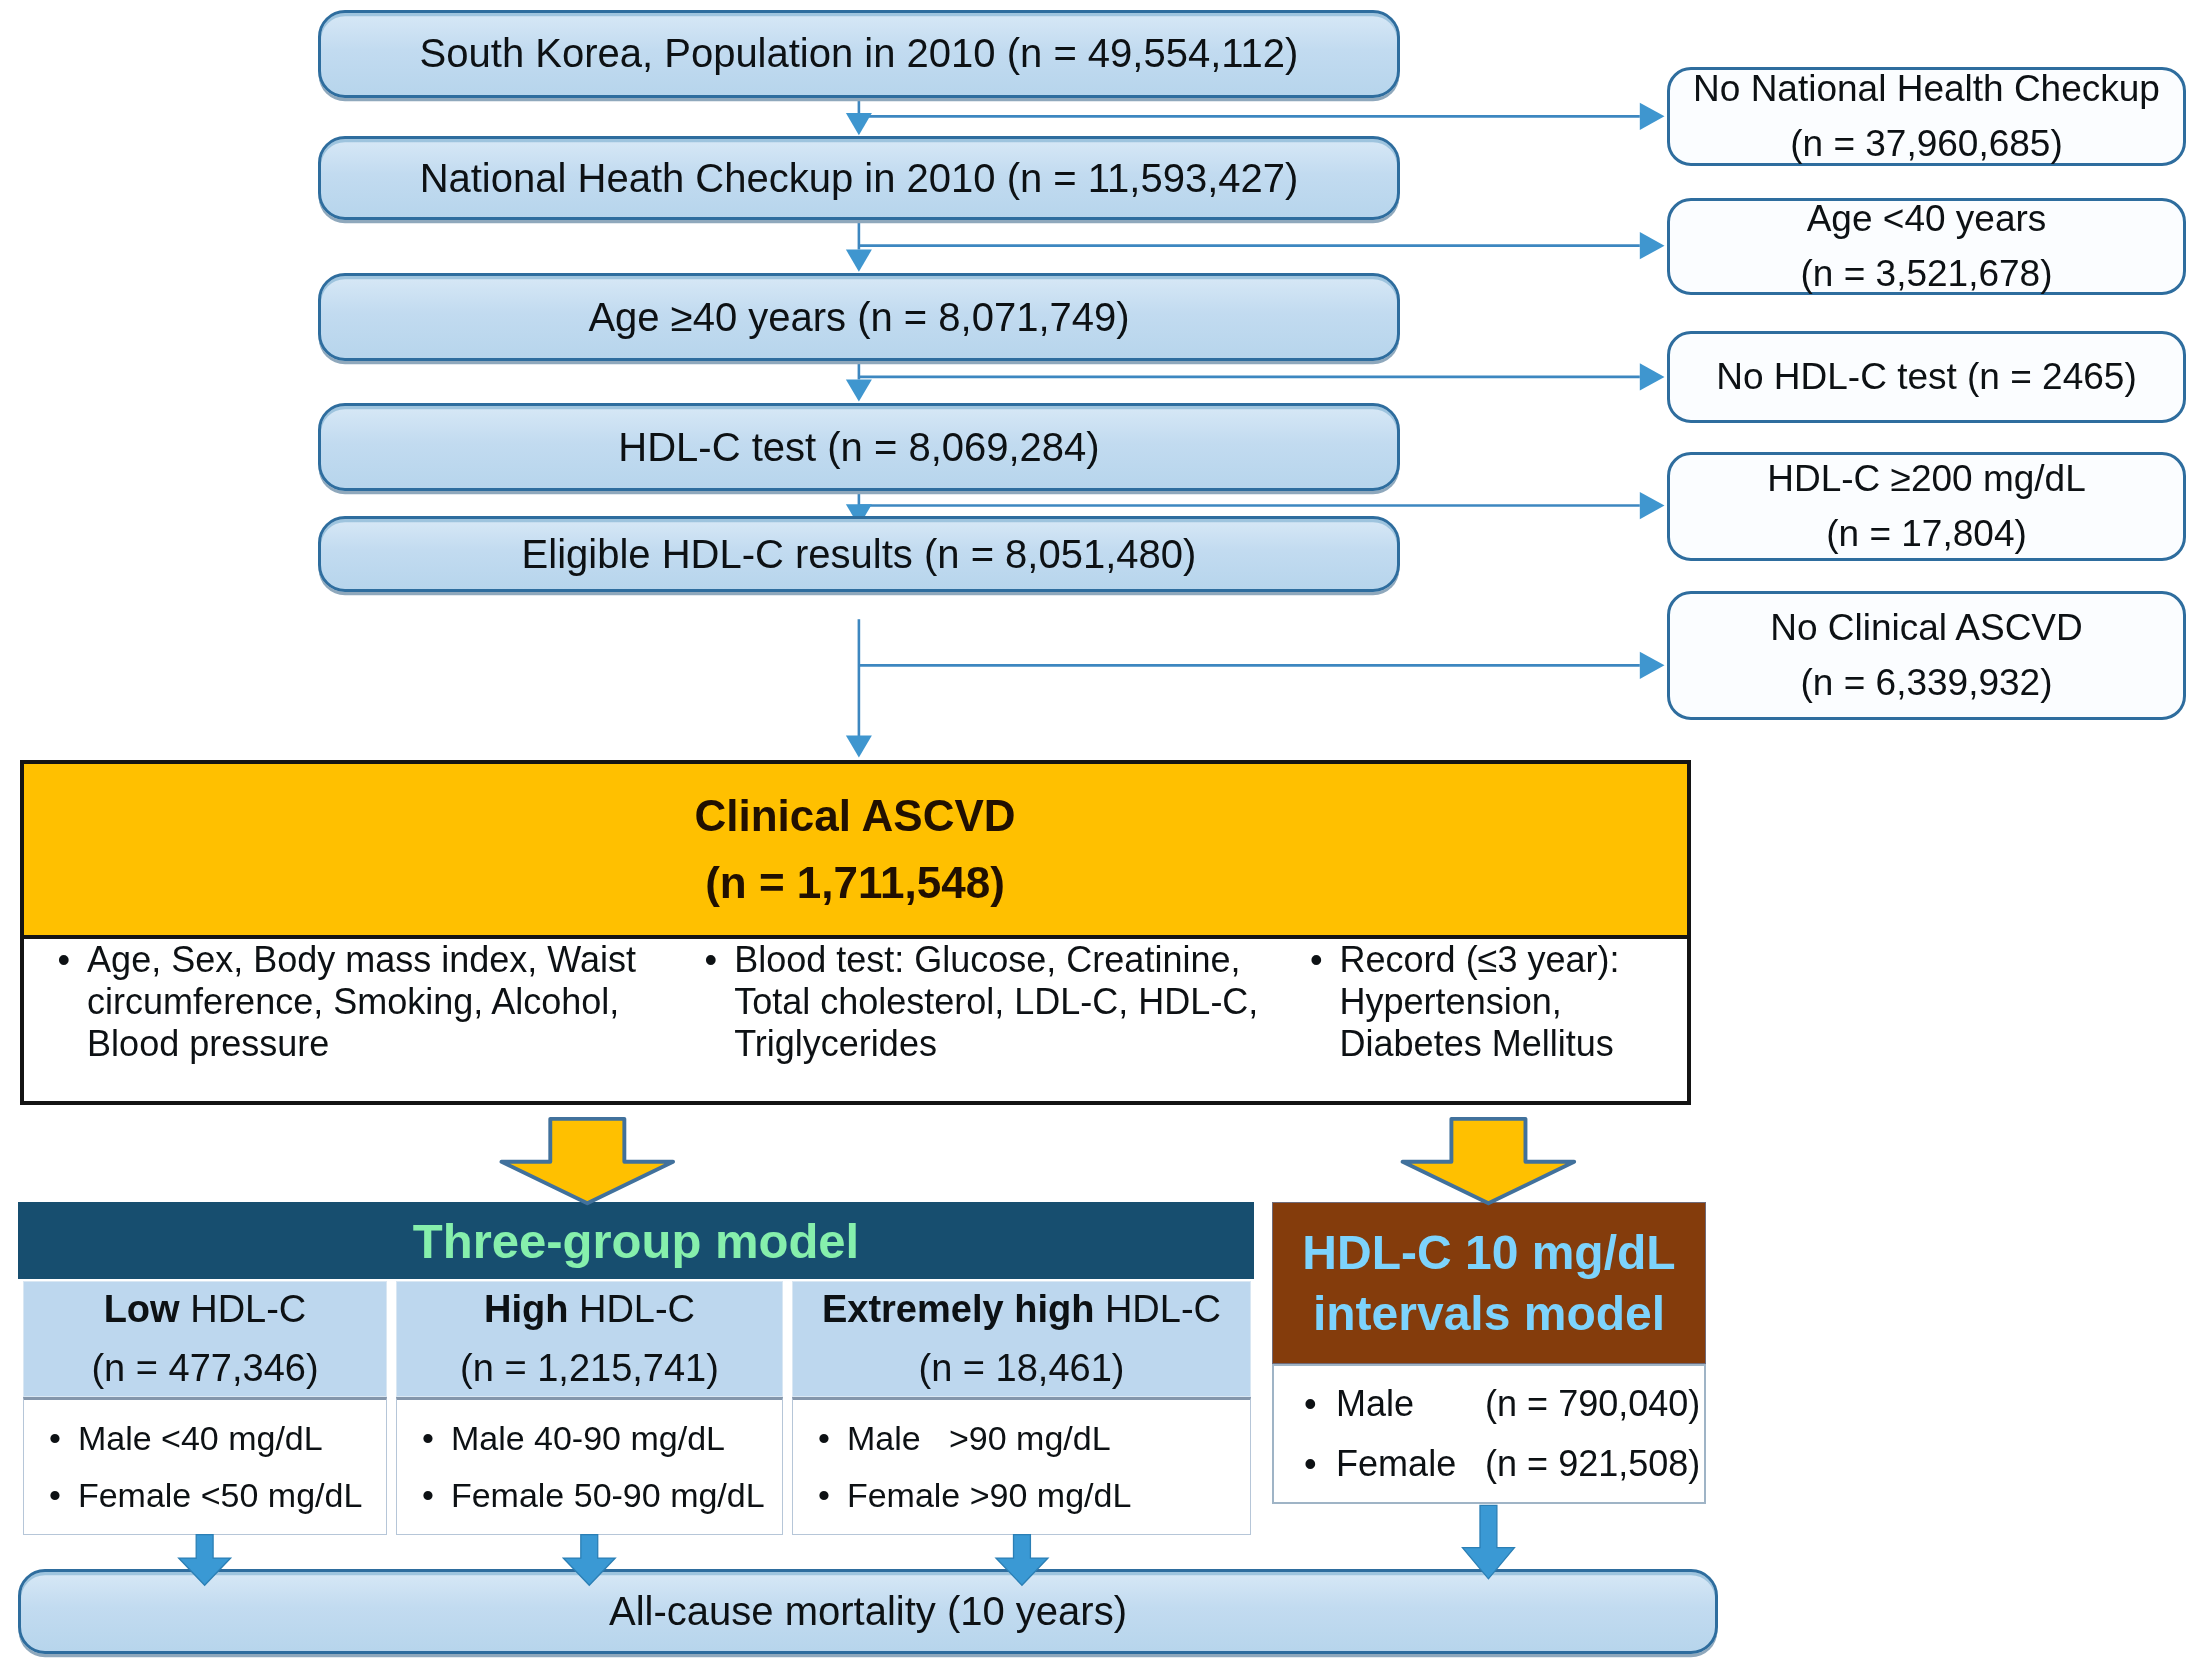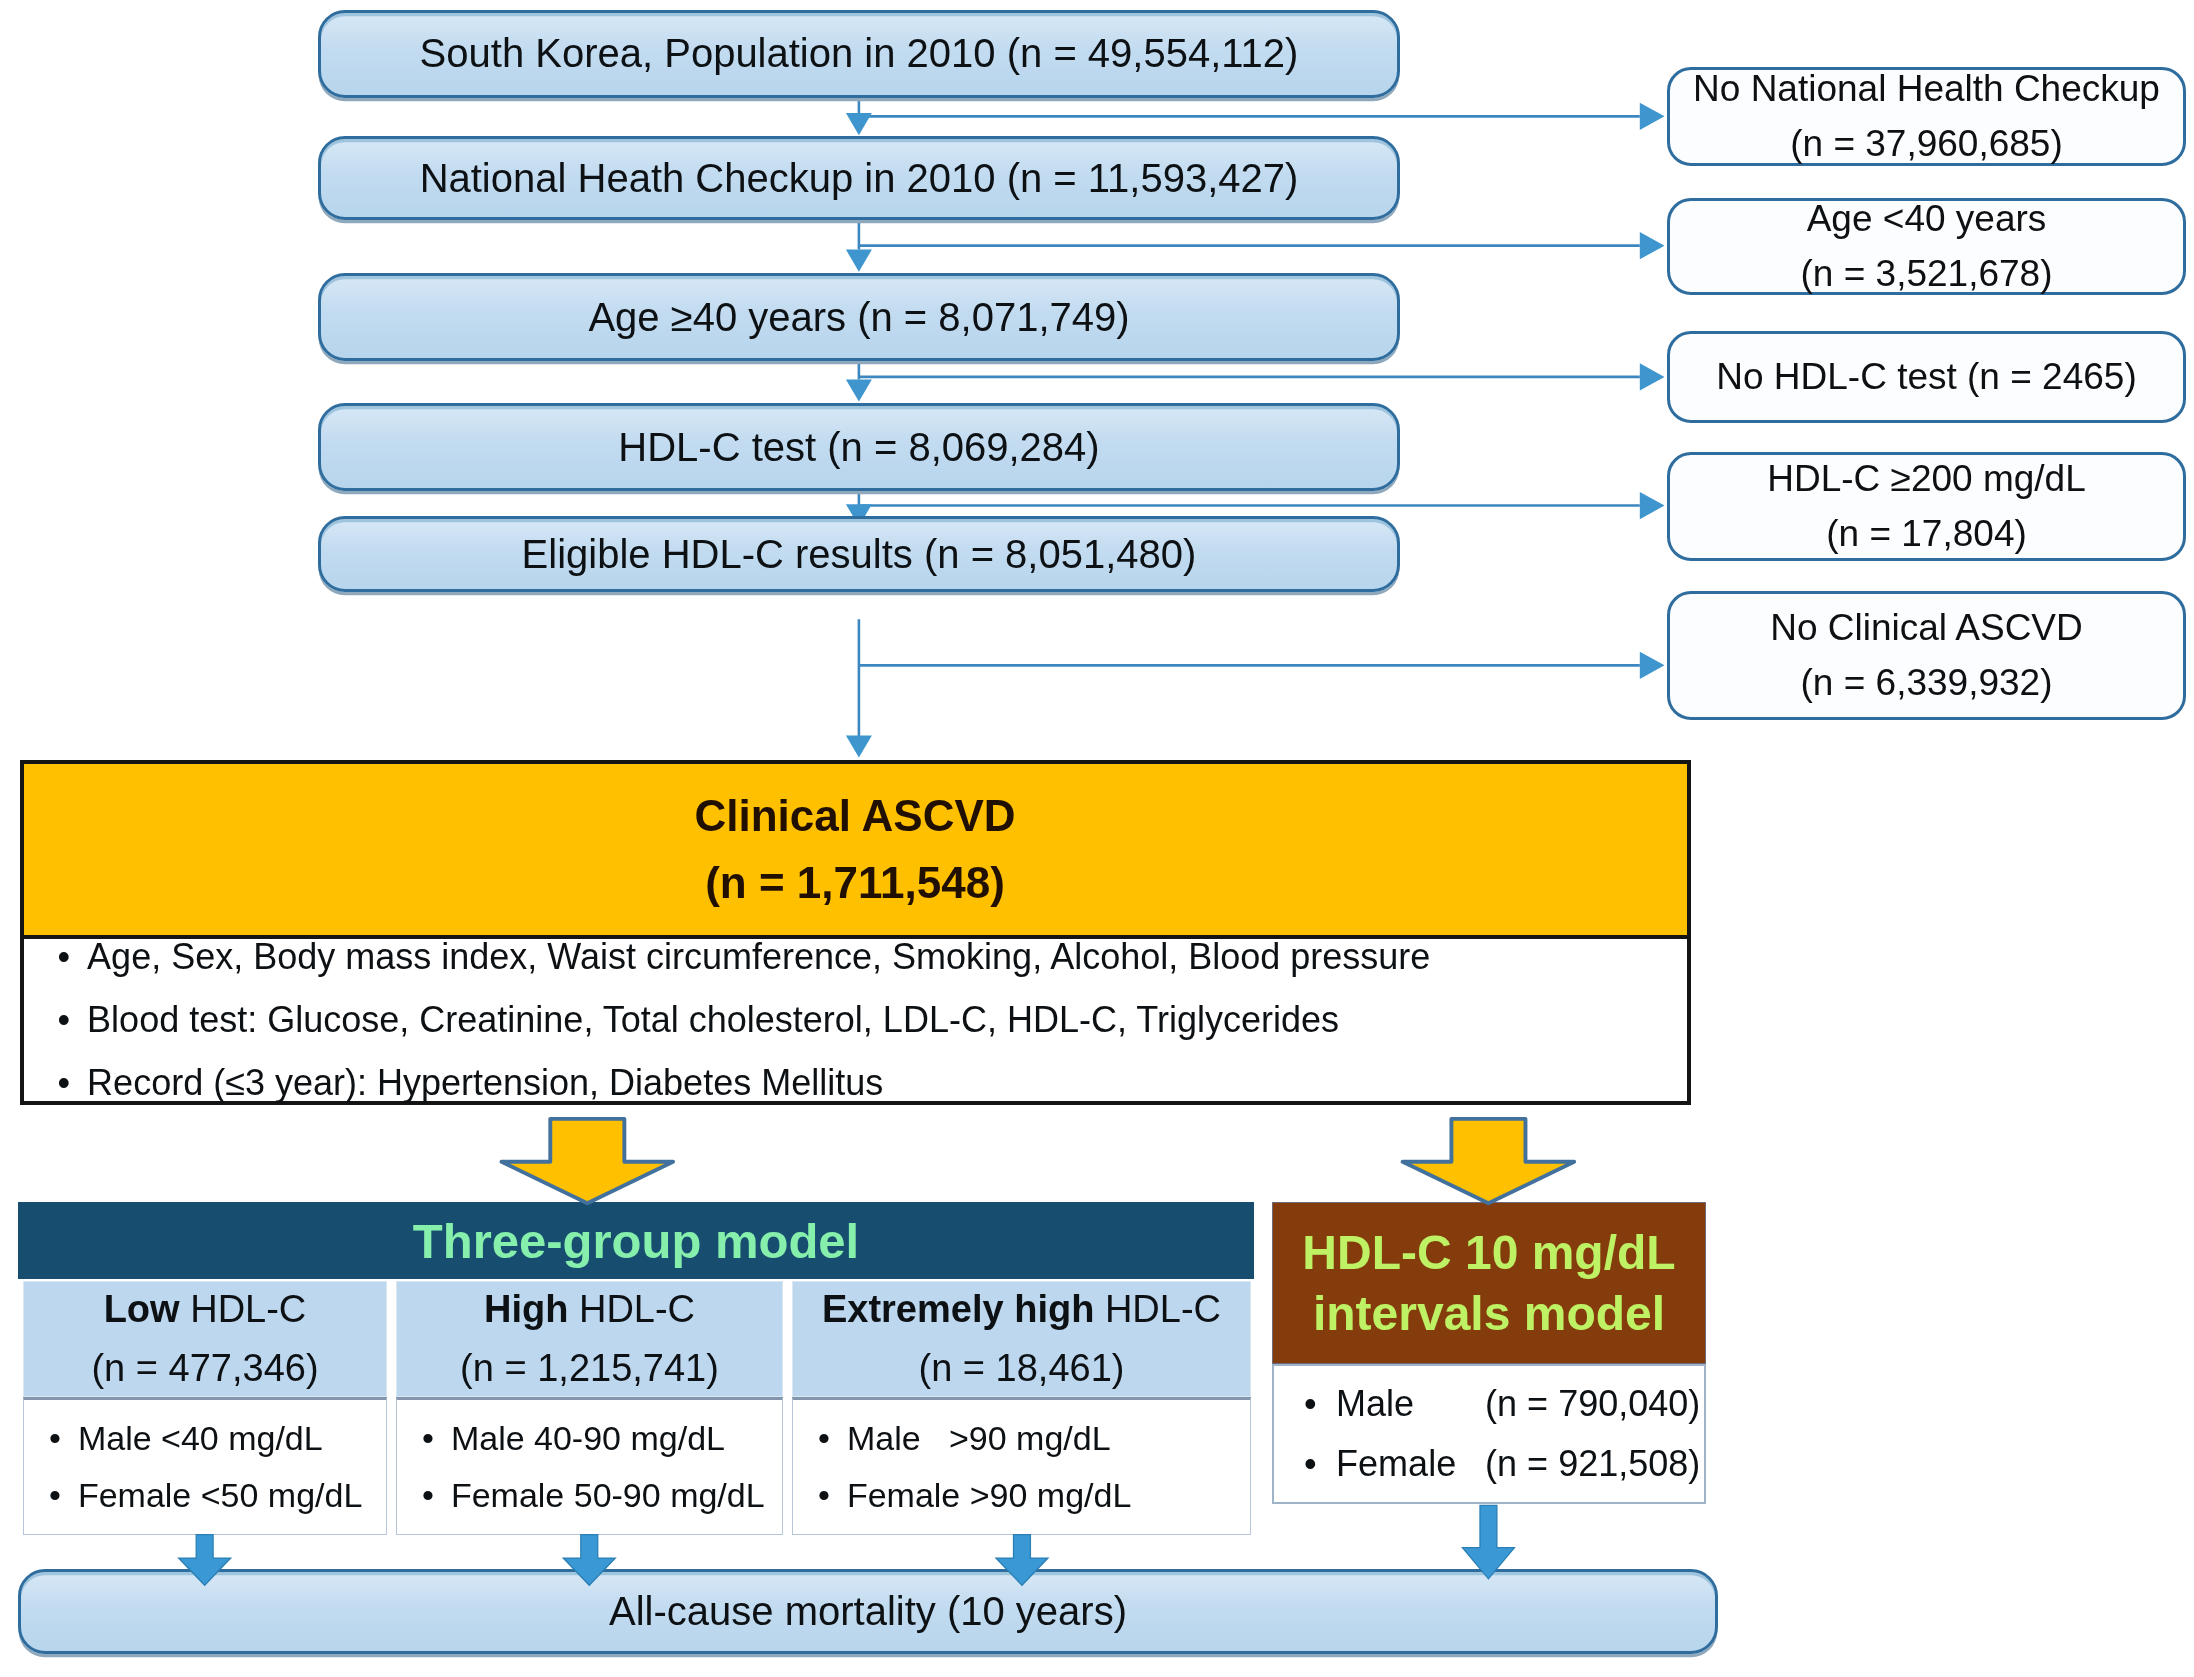--- a/index.html
+++ b/index.html
@@ -43,21 +43,21 @@
   
   .cohort-head{
     left:19.5px;top:760px;width:1671px;height:177px;
     background:#ffc000;border:4.5px solid #141414;border-bottom:2.6px solid #141414;
     display:flex;flex-direction:column;align-items:center;justify-content:center;gap:17px;
     font-weight:bold;font-size:44px;color:#211000;
   }
   .cohort-details{
     left:19.5px;top:937px;width:1671px;height:168px;
     background:#ffffff;border:4.5px solid #141414;border-top:2.6px solid #141414;
-    display:flex;flex-direction:column;justify-content:center;gap:21px;
+    display:flex;flex-direction:row;justify-content:center;gap:21px;
     padding-left:34px;font-size:36px;
   }
   .brow{display:flex;align-items:baseline;}
   .brow::before{content:"\2022";margin-right:17px;}
 
   
   .tg-head{
     left:18px;top:1202px;width:1236px;height:77px;
     background:#174e6f;
     display:flex;align-items:center;justify-content:center;
@@ -80,21 +80,21 @@
   .gw1{left:23px;width:364px}
   .gw2{left:396px;width:387px}
   .gw3{left:792px;width:459px}
   .pre{white-space:pre-wrap;}
 
   
   .iv-head{
     left:1272px;top:1202px;width:434px;height:162px;
     background:#843c0c;border:1.9px solid #6f6a78;
     display:flex;flex-direction:column;align-items:center;justify-content:center;gap:6.5px;
-    font-weight:bold;font-size:48px;color:#bef264;text-align:center;
+    font-weight:bold;font-size:48px;color:#7dd3fc;text-align:center;
   }
   .iv-body{
     left:1272px;top:1364px;width:434px;height:140px;
     background:#ffffff;border:2.6px solid #9fb4c6;
     display:flex;flex-direction:column;justify-content:center;gap:18px;
     padding-left:30px;font-size:36px;
   }
   .iv-row{display:flex;align-items:baseline;}
   .iv-row::before{content:"\2022";margin-right:19.5px;}
   .iv-label{width:149px;}

